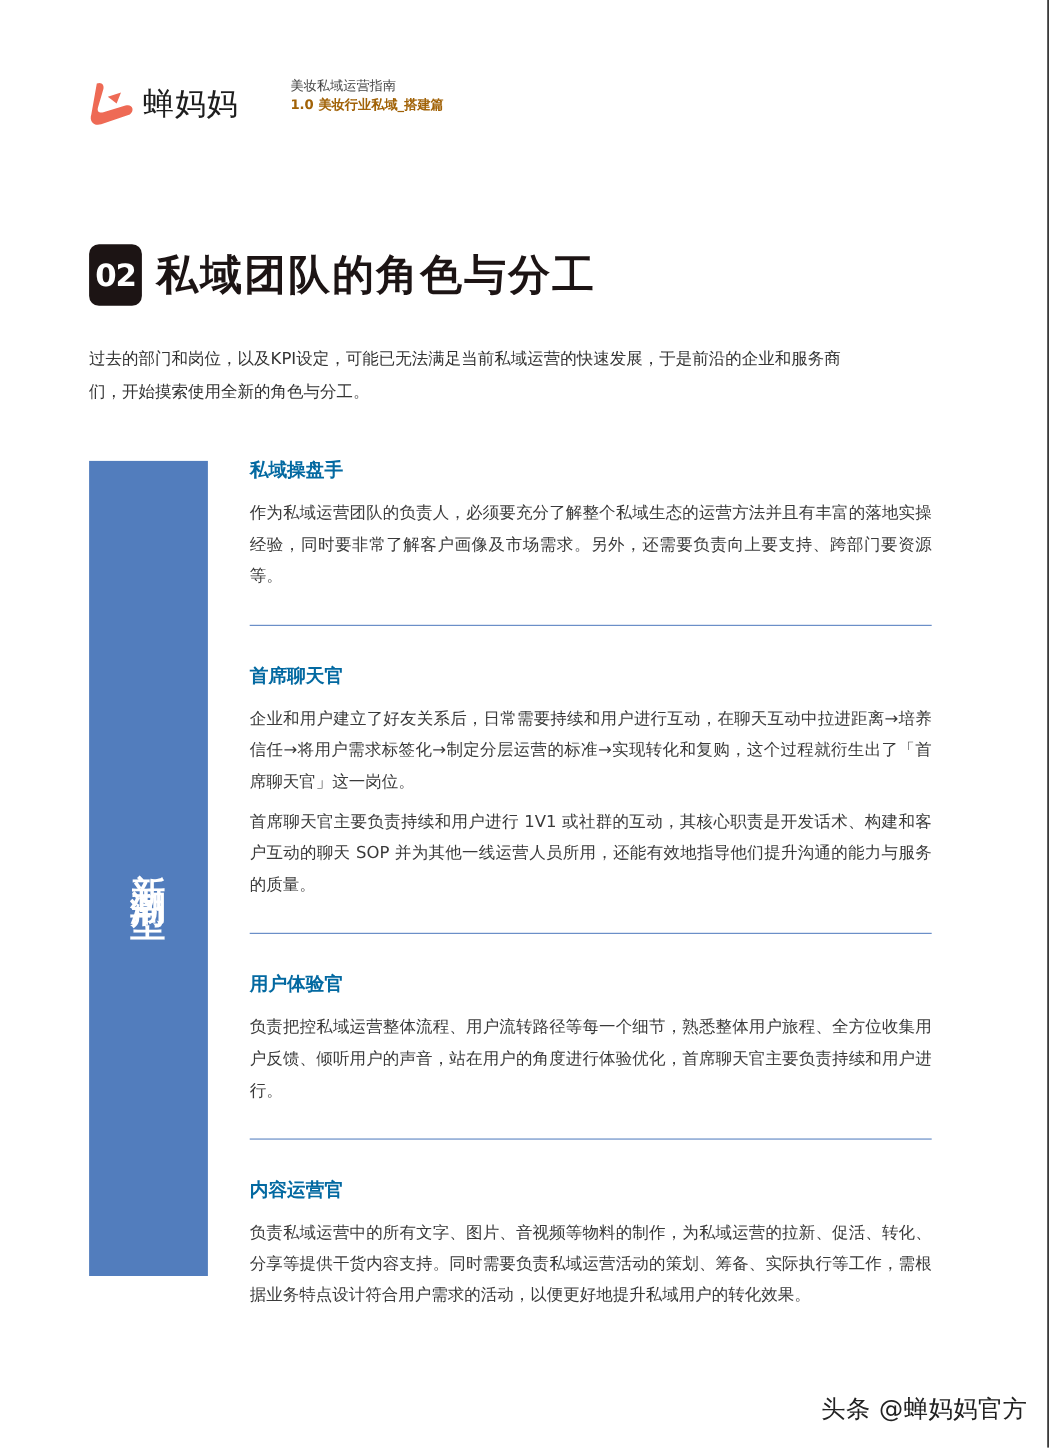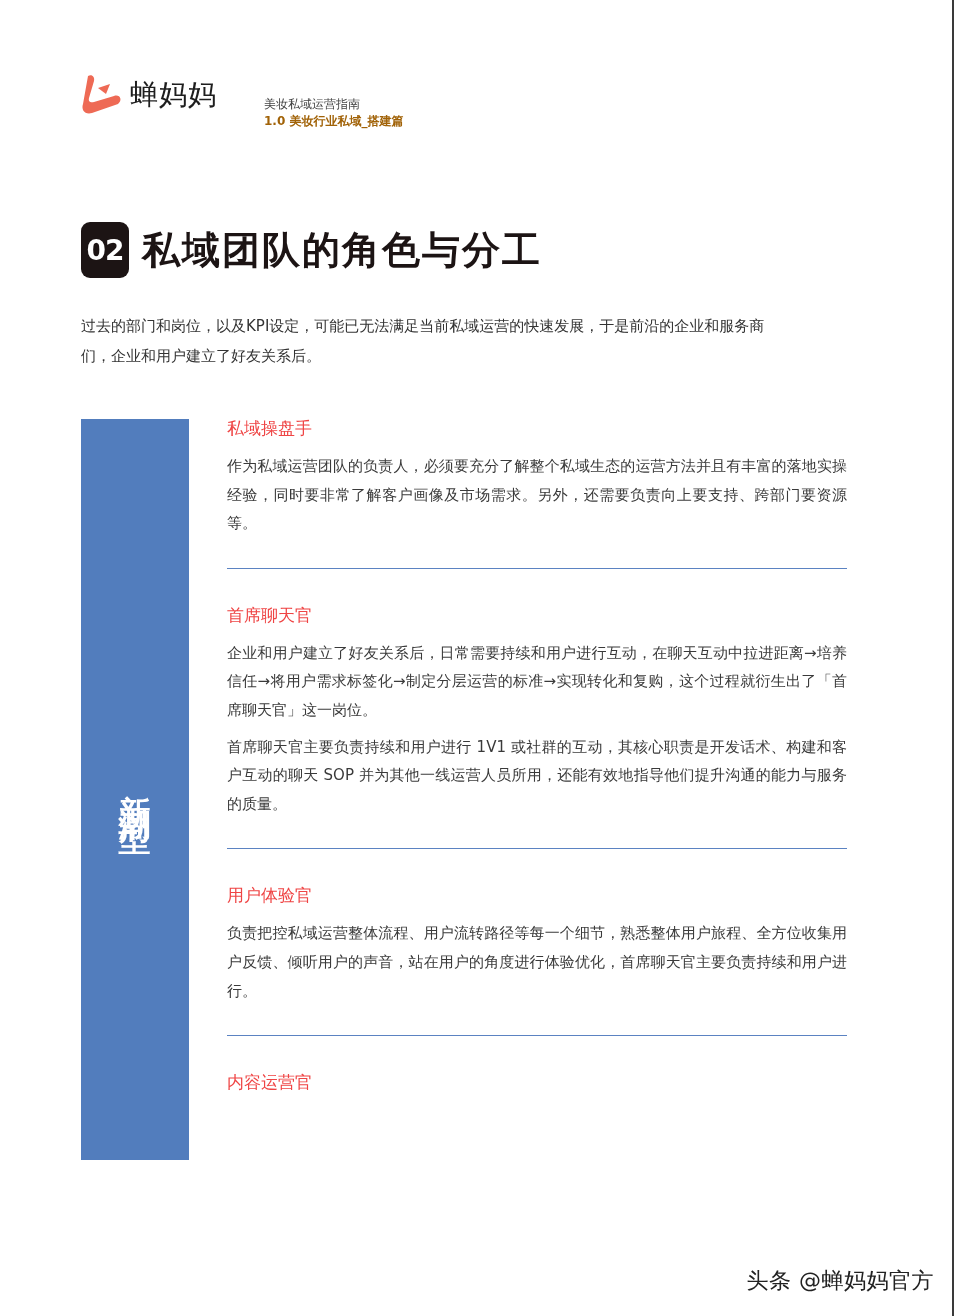--- a/index.html
+++ b/index.html
@@ -7,21 +7,21 @@
     width: 954px; height: 1316px; position: relative; overflow: hidden;
     background: #ffffff;
     font-family: "DejaVu Sans", "Liberation Sans", sans-serif;
     color: #333333;
   }
   .edge-line { position: absolute; right: 0; top: 0; width: 2px; height: 1316px; background: #3a3a3a; }
 
   
   .logo { position: absolute; left: 80px; top: 72px; width: 44px; height: 44px; }
   .brand-name { position: absolute; left: 130px; top: 76px; font-size: 28px; color: #1e1e1e; letter-spacing: 1px; text-align: center; }
-  .header-meta { position: absolute; left: 264px; top: 96px; }
+  .header-meta { position: absolute; left: 264px; top: 70px; }
   .header-guide { font-size: 12px; color: #444; line-height: 16px; }
   .header-chapter { font-size: 12px; font-weight: bold; color: #a16207; line-height: 18px; }
 
   
   .section-title { position: absolute; left: 81px; top: 222px; display: flex; align-items: center; }
   .section-num {
     width: 48px; height: 56px; border-radius: 9px; background: #1c1414; color: #fff;
     font-size: 28px; font-weight: bold; display: flex; align-items: center; justify-content: center;
     letter-spacing: -1px;
   }
@@ -36,21 +36,21 @@
   }
   .side-label {
     color: #ffffff; font-size: 32px; font-weight: bold; writing-mode: vertical-rl;
     letter-spacing: 14px; line-height: 1;
   }
 
   
   .roles { position: absolute; left: 227px; top: 414px; width: 620px; }
   .role { padding-bottom: 22px; }
   .role + .role { padding-top: 32px; border-top: 1.5px solid #5b83c2; }
-  .role-title { font-size: 17px; font-weight: normal; color: #ef4444; line-height: 28px; margin-bottom: 10px; }
+  .role-title { font-size: 17px; font-weight: bold; color: #0369a1; line-height: 28px; margin-bottom: 10px; }
   .role-para { font-size: 15px; line-height: 28.6px; color: #3a3a3a; text-align: justify; margin: 0 0 8px 0; }
 
   .watermark { position: absolute; right: 20px; top: 1266px; font-size: 22px; color: #222; letter-spacing: 0.5px; }
 </style>
 </head>
 <body>
 
 <div class="edge-line"></div>
 
 <svg class="logo" viewBox="0 0 44 44">
@@ -62,21 +62,21 @@
 <div class="header-meta">
   <div class="header-guide">美妆私域运营指南</div>
   <div class="header-chapter">1.0  美妆行业私域_搭建篇</div>
 </div>
 
 <div class="section-title">
   <div class="section-num">02</div>
   <div class="section-text">私域团队的角色与分工</div>
 </div>
 
-<p class="intro" style="margin:0;">过去的部门和岗位，以及KPI设定，可能已无法满足当前私域运营的快速发展，于是前沿的企业和服务商们，企业和用户建立了好友关系后。</p>
+<p class="intro" style="margin:0;">过去的部门和岗位，以及KPI设定，可能已无法满足当前私域运营的快速发展，于是前沿的企业和服务商们，开始摸索使用全新的角色与分工。</p>
 
 <div class="side-bar">
   <div class="side-label">新潮型</div>
 </div>
 
 <div class="roles">
   <div class="role">
     <div class="role-title">私域操盘手</div>
     <p class="role-para">作为私域运营团队的负责人，必须要充分了解整个私域生态的运营方法并且有丰富的落地实操经验，同时要非常了解客户画像及市场需求。另外，还需要负责向上要支持、跨部门要资源等。</p>
   </div>
@@ -84,16 +84,17 @@
     <div class="role-title">首席聊天官</div>
     <p class="role-para">企业和用户建立了好友关系后，日常需要持续和用户进行互动，在聊天互动中拉进距离→培养信任→将用户需求标签化→制定分层运营的标准→实现转化和复购，这个过程就衍生出了「首席聊天官」这一岗位。</p>
     <p class="role-para">首席聊天官主要负责持续和用户进行 1V1 或社群的互动，其核心职责是开发话术、构建和客户互动的聊天 SOP 并为其他一线运营人员所用，还能有效地指导他们提升沟通的能力与服务的质量。</p>
   </div>
   <div class="role">
     <div class="role-title">用户体验官</div>
     <p class="role-para">负责把控私域运营整体流程、用户流转路径等每一个细节，熟悉整体用户旅程、全方位收集用户反馈、倾听用户的声音，站在用户的角度进行体验优化，首席聊天官主要负责持续和用户进行。</p>
   </div>
   <div class="role">
     <div class="role-title">内容运营官</div>
+    <p class="role-para">负责私域运营中的所有文字、图片、音视频等物料的制作，为私域运营的拉新、促活、转化、分享等提供干货内容支持。同时需要负责私域运营活动的策划、筹备、实际执行等工作，需根据业务特点设计符合用户需求的活动，以便更好地提升私域用户的转化效果。</p>
   </div>
 </div>
 
 <div class="watermark">头条 @蝉妈妈官方</div>
 
 </body></html>

